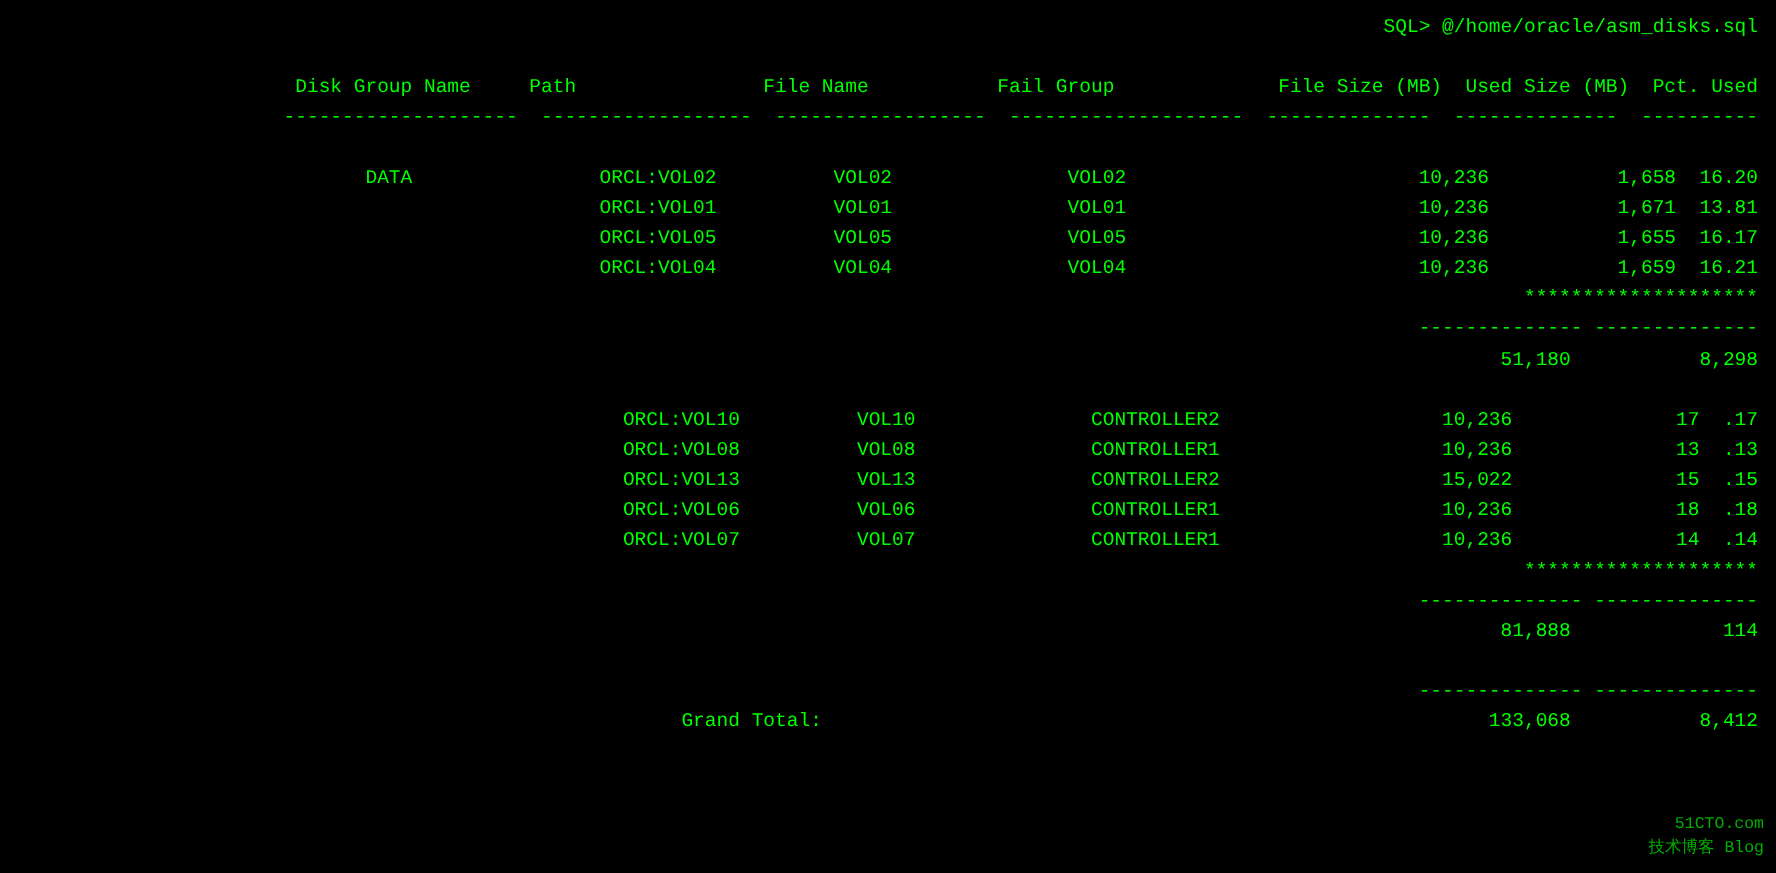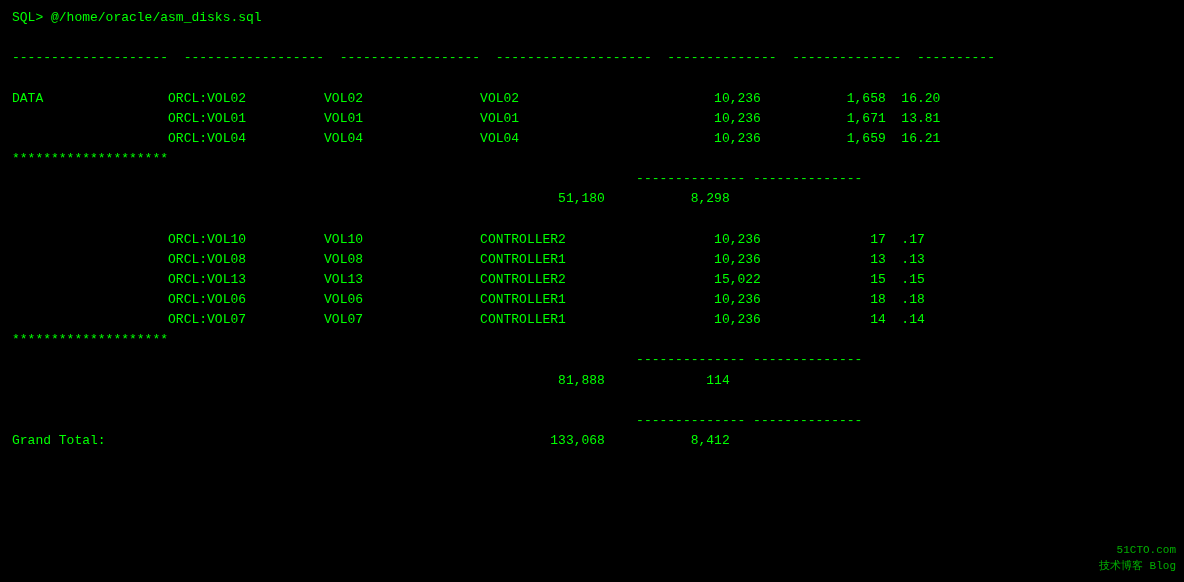--- a/index.html
+++ b/index.html
@@ -13,44 +13,47 @@
       padding: 8px 12px;
       overflow: hidden;
     }
     .terminal {
       width: 100%;
       height: 100%;
     }
     .line {
       white-space: pre;
       line-height: 1.55;
+      text-align: right;
     }
     .watermark {
       position: fixed;
       bottom: 8px;
       right: 8px;
       color: #00cc00;
       font-size: 11px;
       opacity: 0.85;
       text-align: right;
       line-height: 1.4;
     }
   </style>
 </head>
 <body>
 
 <div class="terminal">
   <div class="line">SQL&gt; @/home/oracle/asm_disks.sql</div>
   <div class="line">&nbsp;</div>
+  <div class="line" id="header-row">Disk Group Name     Path                File Name           Fail Group              File Size (MB)  Used Size (MB)  Pct. Used</div>
   <div class="line" id="header-sep">--------------------  ------------------  ------------------  --------------------  --------------  --------------  ----------</div>
   <div class="line">&nbsp;</div>
 
   <div id="data-rows">
       <div class="line">DATA                ORCL:VOL02          VOL02               VOL02                         10,236           1,658  16.20</div>
       <div class="line">                    ORCL:VOL01          VOL01               VOL01                         10,236           1,671  13.81</div>
+      <div class="line">                    ORCL:VOL05          VOL05               VOL05                         10,236           1,655  16.17</div>
       <div class="line">                    ORCL:VOL04          VOL04               VOL04                         10,236           1,659  16.21</div>
     </div>
 
   <div class="line" id="data-stars-line">********************</div>
   <div class="line" id="data-subtotal-sep-line">                                                                                -------------- --------------</div>
   <div class="line" id="data-subtotal-line">                                                                      51,180           8,298</div>
   <div class="line">&nbsp;</div>
 
   <div id="failover-rows">
       <div class="line">                    ORCL:VOL10          VOL10               CONTROLLER2                   10,236              17  .17</div>

